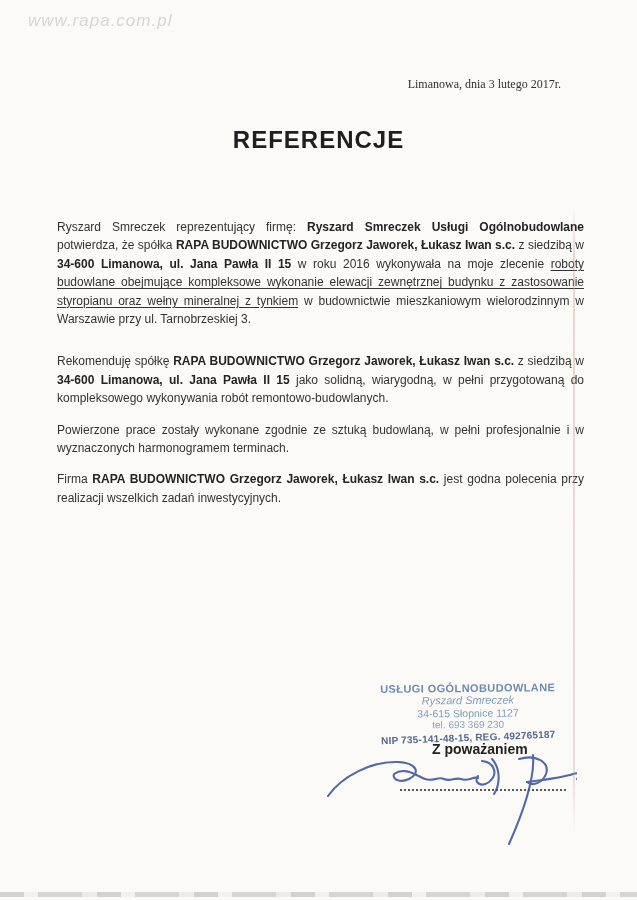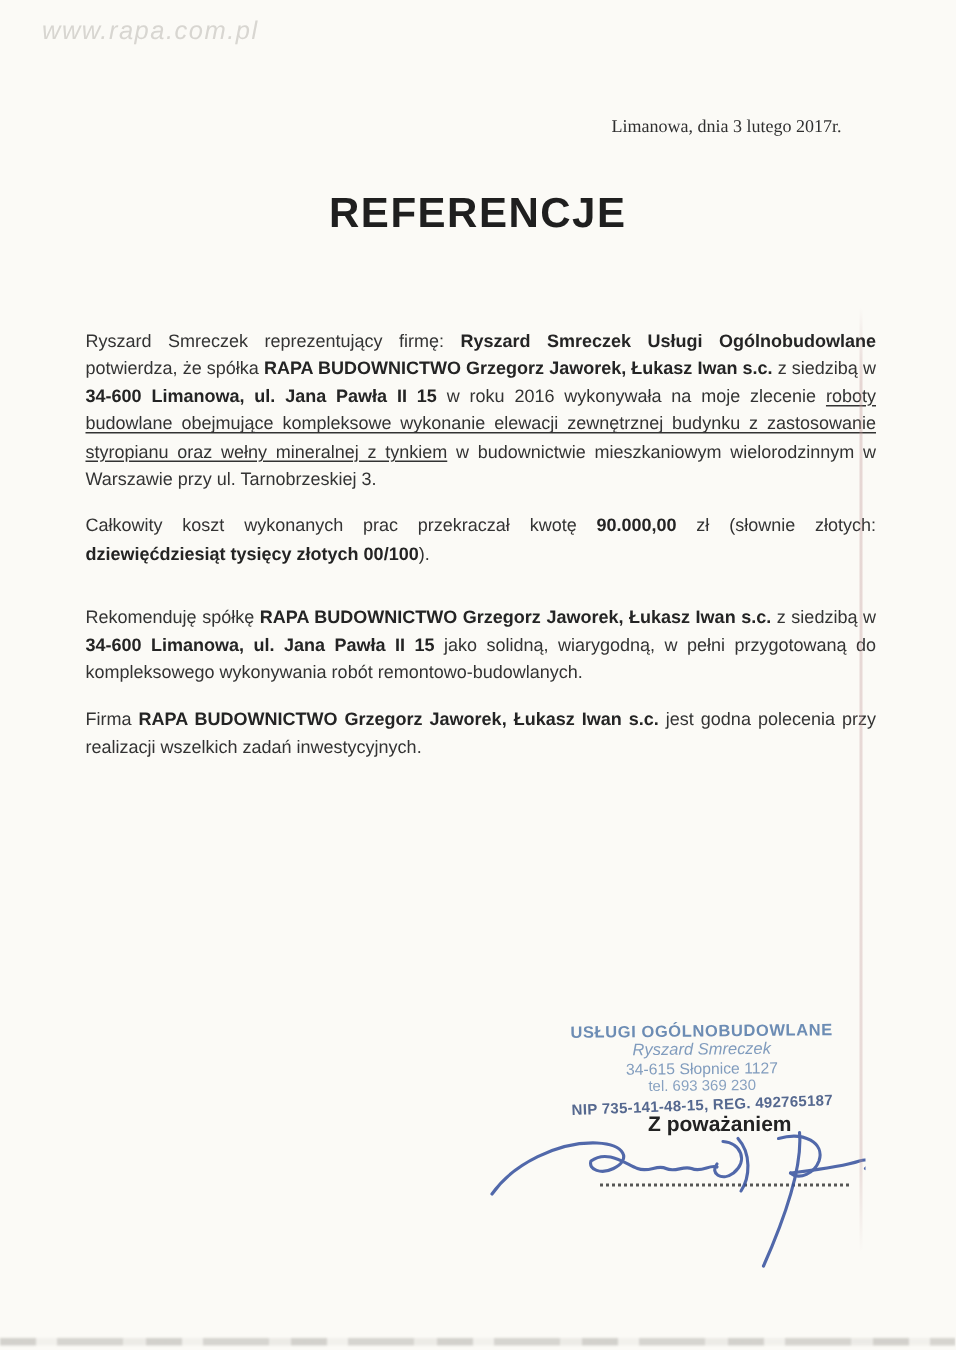--- a/index.html
+++ b/index.html
@@ -27,21 +27,21 @@
     color:var(--watermark-gray);
     font-family:"Liberation Sans","DejaVu Sans",sans-serif;
   }
   .dateline{
     position:absolute;top:77px;right:76px;
     font-size:12px;color:#2f2f2f;font-family:Liberation Serif, serif;
   }
   .doc-title{
     position:absolute;top:126px;left:0;width:100%;
     text-align:center;
-    font-size:28px;font-weight:bold;letter-spacing:1px;
+    font-size:24px;font-weight:bold;letter-spacing:1px;
     color:#1f1f1f;
   }
   .content{
     position:absolute;left:57px;top:218px;width:527px;
     font-size:12px;line-height:18.4px;
     text-align:justify;
     color:var(--text);
   }
   .content p{margin-bottom:13px;}
   .content p.gap-lg{margin-top:24px;}
@@ -92,22 +92,22 @@
 <div class="page">
 
   <div class="watermark">www.rapa.com.pl</div>
 
   <div class="dateline">Limanowa, dnia 3 lutego 2017r.</div>
 
   <div class="doc-title">REFERENCJE</div>
 
   <div class="content">
     <p><span class="seg-n">Ryszard Smreczek reprezentujący firmę: </span><span class="seg-b">Ryszard Smreczek Usługi Ogólnobudowlane</span><span class="seg-n"> potwierdza, że spółka </span><span class="seg-b">RAPA BUDOWNICTWO Grzegorz Jaworek, Łukasz Iwan s.c.</span><span class="seg-n"> z siedzibą w </span><span class="seg-b">34-600 Limanowa, ul. Jana Pawła II 15</span><span class="seg-n"> w roku 2016 wykonywała na moje zlecenie </span><span class="seg-u">roboty budowlane obejmujące kompleksowe wykonanie elewacji zewnętrznej budynku z zastosowanie styropianu oraz wełny mineralnej z tynkiem</span><span class="seg-n"> w budownictwie mieszkaniowym wielorodzinnym w Warszawie przy ul. Tarnobrzeskiej 3.</span></p>
-    <p><span class="seg-n">Całkowity koszt wykonanych prac przekraczał kwotę </span><span class="seg-b">90.000,00</span><span class="seg-n"> zł (słownie złotych: </span><span class="seg-b">dziewięćdziesiąt tysięcy złotych 00/100</span><span class="seg-n">).</span></p>
     <p class="gap-lg"><span class="seg-n">Rekomenduję spółkę </span><span class="seg-b">RAPA BUDOWNICTWO Grzegorz Jaworek, Łukasz Iwan s.c.</span><span class="seg-n"> z siedzibą w </span><span class="seg-b">34-600 Limanowa, ul. Jana Pawła II 15</span><span class="seg-n">  jako solidną, wiarygodną, w pełni przygotowaną do kompleksowego wykonywania robót remontowo-budowlanych.</span></p>
+    <p><span class="seg-n">Powierzone prace zostały wykonane zgodnie ze sztuką budowlaną, w pełni profesjonalnie i w wyznaczonych harmonogramem terminach.</span></p>
     <p><span class="seg-n">Firma </span><span class="seg-b">RAPA BUDOWNICTWO Grzegorz Jaworek, Łukasz Iwan s.c.</span><span class="seg-n"> jest godna polecenia przy realizacji wszelkich zadań inwestycyjnych.</span></p>
   </div>
 
   <div class="stamp">
     <div class="s-line1">USŁUGI OGÓLNOBUDOWLANE</div>
     <div class="s-line2">Ryszard Smreczek</div>
     <div class="s-line3">34-615 Słopnice 1127</div>
     <div class="s-line4">tel. 693 369 230</div>
     <div class="s-line5">NIP 735-141-48-15, REG. 492765187</div>
   </div>

